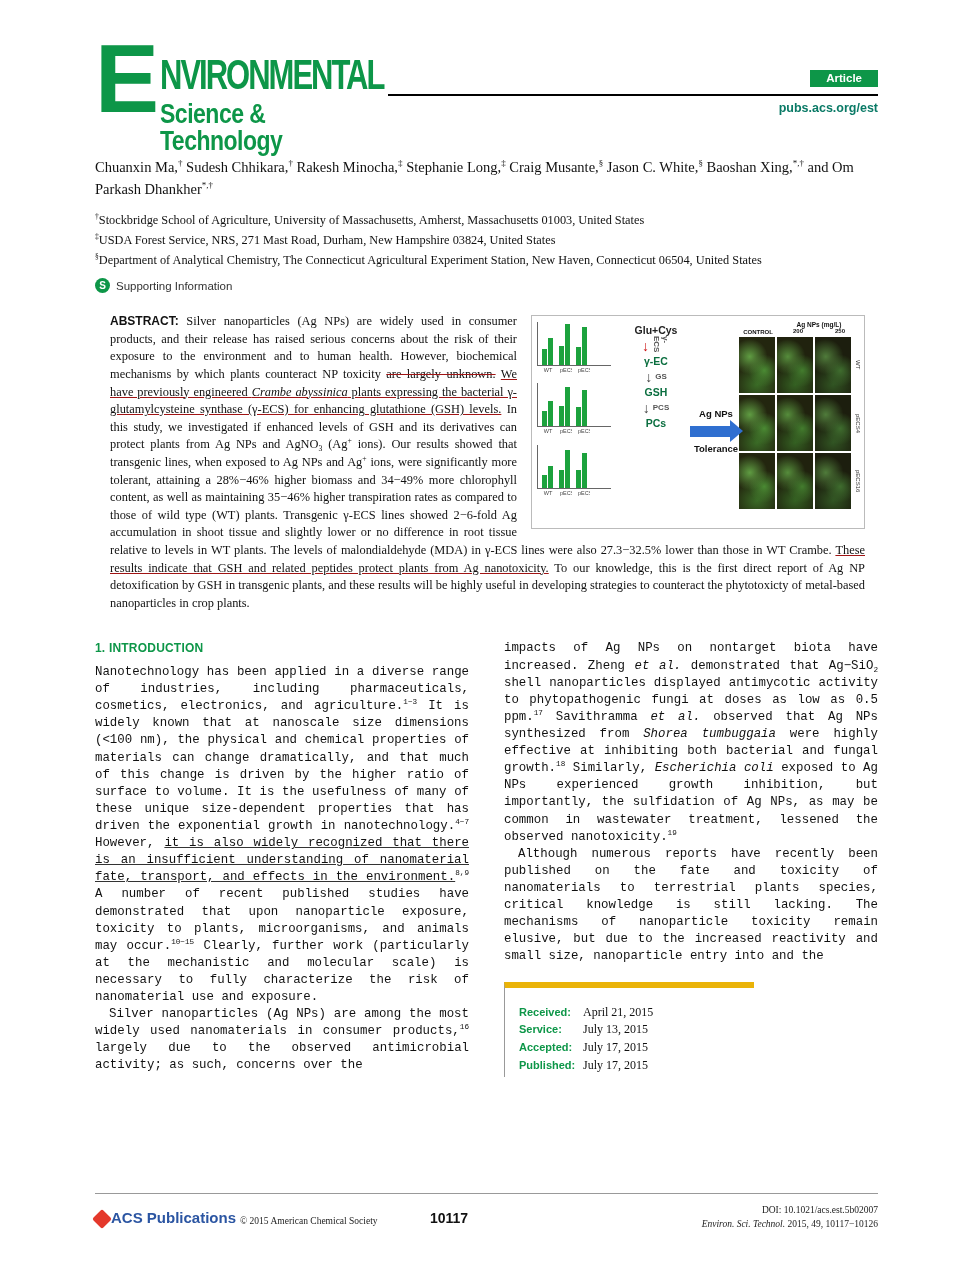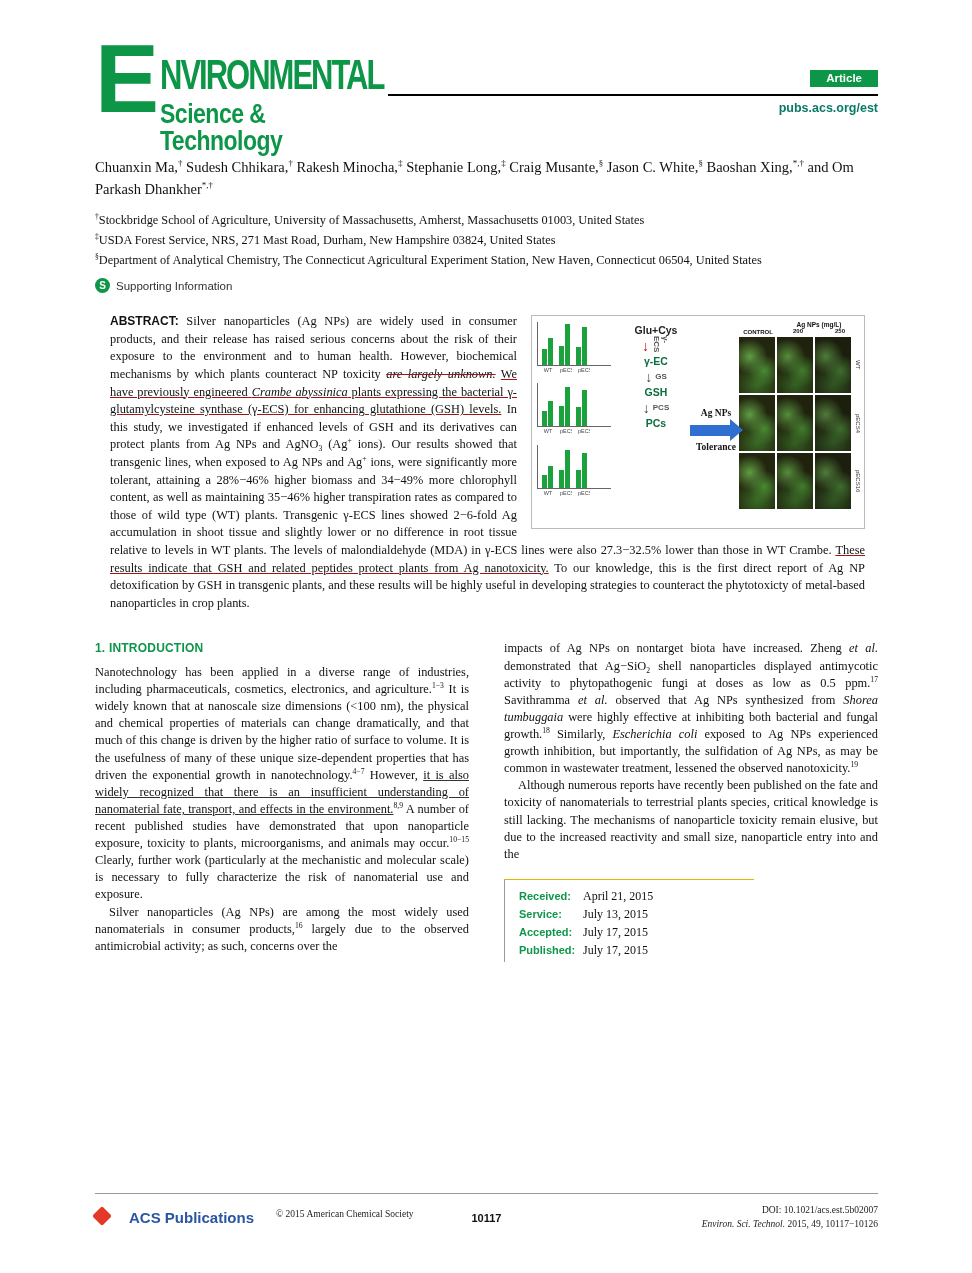--- a/index.html
+++ b/index.html
@@ -28,78 +28,78 @@
   .supporting-label{font-family:"Liberation Sans",sans-serif;font-size:11.5px;color:#333;text-decoration:none;cursor:pointer;}
 
   
   .abstract-wrap{margin:20px 13px 0 15px;}
   .abstract-text{font-size:12.4px;line-height:1.42;text-align:justify;margin:0;}
   .abs-label{font-family:"Liberation Sans",sans-serif;font-weight:bold;font-size:12px;}
   .i{font-style:italic}
   .sup{vertical-align:super;font-size:0.62em;line-height:0;}
   .sub{vertical-align:sub;font-size:0.62em;line-height:0;}
   .ru{text-decoration:underline;text-decoration-color:#a01414;}
-  .rs{text-decoration:line-through;text-decoration-color:#a01414;font-style:italic;}
+  .rs{text-decoration:line-through;text-decoration-color:#a01414;}
   .u{text-decoration:underline;text-decoration-color:#333;}
 
   
   .ga-figure{float:right;width:332px;height:212px;border:1px solid #bbb;margin:2px 0 6px 14px;position:relative;background:#fff;}
   .ga-charts{position:absolute;left:5px;top:6px;width:86px;display:flex;flex-direction:column;gap:9px;}
   .mc-plot{height:44px;width:74px;border-left:1px solid #666;border-bottom:1px solid #666;display:flex;align-items:flex-end;gap:6px;padding:0 4px;box-sizing:border-box;}
   .mc-group{display:flex;align-items:flex-end;gap:1px;height:100%;}
   .mc-bar{width:5px;background:#1ca23d;}
   .mc-labels{display:flex;gap:6px;padding-left:5px;}
   .mc-xlab{font:5.5px/1.5 "Liberation Sans",sans-serif;width:12px;text-align:center;color:#444;overflow:hidden;white-space:nowrap;}
   .ga-path{position:absolute;left:92px;top:8px;width:64px;display:flex;flex-direction:column;align-items:center;font-family:"Liberation Sans",sans-serif;}
   .pw-sub{font-weight:bold;font-size:10.5px;color:#222;}
   .pw-m{font-weight:bold;font-size:10.5px;color:#0a6e3f;}
   .pw-step{display:flex;align-items:center;gap:3px;height:19px;}
   .pw-arrow{font-size:14px;color:#444;line-height:1;}
   .red{color:#cc1111;}
   .pw-enz{font-size:8px;font-weight:bold;color:#555;}
   .vert{writing-mode:vertical-rl;}
-  .ga-arrow{position:absolute;left:148px;top:92px;width:72px;text-align:center;font-family:Liberation Serif, serif;z-index:2;}
+  .ga-arrow{position:absolute;left:148px;top:92px;width:72px;text-align:center;font-family:Liberation Sans, sans-serif;z-index:2;}
   .ga-arrow-top,.ga-arrow-bottom{font-size:9.5px;font-weight:bold;color:#111;}
   .arrow-shape{display:flex;align-items:center;justify-content:center;margin:1px 0;}
   .shaft{width:40px;height:11px;background:#2f6fd0;}
   .head{width:0;height:0;border-left:13px solid #2f6fd0;border-top:11px solid transparent;border-bottom:11px solid transparent;}
   .ga-photos{position:absolute;right:3px;top:5px;width:122px;}
   .ph-head{font-family:"Liberation Sans",sans-serif;display:flex;}
   .ph-control{width:38px;font-size:6px;font-weight:bold;text-align:center;padding-top:8px;}
   .ph-treat{flex:1;text-align:center;}
   .ph-treat-title{font-size:6.5px;font-weight:bold;}
   .ph-doses{display:flex;justify-content:space-around;font-size:6px;font-weight:bold;}
   .ph-grid{margin-top:2px;display:grid;grid-template-columns:36px 36px 36px 9px;grid-auto-rows:56px;gap:2px;}
   .ph-tile{background:#23260f;background-image:radial-gradient(ellipse 70% 45% at 30% 35%,#5f9c42,transparent 70%),radial-gradient(ellipse 60% 40% at 70% 60%,#4a8a33,transparent 72%),radial-gradient(ellipse 90% 50% at 50% 85%,#3a6b26,transparent 75%);}
   .ph-grid .ph-tile:nth-child(4n+2){filter:brightness(0.9);}
   .ph-grid .ph-tile:nth-child(4n+3){filter:brightness(0.8) saturate(0.9);}
   .ph-rowlab{writing-mode:vertical-rl;font:6px/1 "Liberation Sans",sans-serif;color:#333;display:flex;align-items:center;justify-content:center;}
 
   
   .columns{display:flex;gap:35px;margin-top:28px;}
   .col{flex:1;font-size:12.4px;line-height:1.38;text-align:justify;}
   .section-heading{font-family:"Liberation Sans",sans-serif;font-weight:bold;font-size:12px;color:#0d9648;margin:0 0 7px;letter-spacing:0.2px;}
-  .para{margin:0;}
+  .para{margin:0;font-family:Liberation Mono, monospace;}
   .indent{text-indent:14px;}
 
   
-  .dates-box{margin-top:16px;border-top:1px solid #eab308;border-left:1px solid #999;padding:8px 0 2px 14px;width:250px;box-sizing:border-box;}
+  .dates-box{margin-top:16px;border-top:6px solid #eab308;border-left:1px solid #999;padding:16px 0 2px 14px;width:250px;box-sizing:border-box;}
   .date-row{line-height:1.45;}
   .date-label{display:inline-block;width:64px;font:bold 11px "Liberation Sans",sans-serif;color:#0d9648;}
   .date-value{font-size:12px;}
 
   
   .footer{position:absolute;left:95px;right:94px;bottom:42px;background:#fff;}
   .footer-rule{border-top:1px solid #999;margin-bottom:10px;}
   .footer-row{display:flex;align-items:center;}
-  .footer-left{display:flex;align-items:flex-start;gap:20px;width:335px;}
+  .footer-left{display:flex;align-items:flex-end;gap:2px;width:335px;}
   .acs-mark{width:14px;height:14px;background:#e4382b;transform:rotate(45deg);display:inline-block;border-radius:2px;flex:0 0 auto;}
   .acs-word{font-family:"Liberation Sans",sans-serif;font-weight:bold;font-size:15px;color:#2b55a2;text-decoration:none;cursor:pointer;white-space:nowrap;}
   .copyright{font-size:9.5px;color:#222;margin-left:2px;white-space:nowrap;}
-  .footer-page{flex:1;text-align:center;font-family:"Liberation Sans",sans-serif;font-weight:bold;font-size:11px;}
+  .footer-page{flex:1;font-family:"Liberation Sans",sans-serif;font-weight:bold;font-size:14px;}
   .footer-right{width:335px;text-align:right;font-size:9.5px;line-height:1.4;color:#222;}
 </style>
 </head>
 <body>
 
 <div class="content">
 
   <header class="masthead">
     <div class="logo">
       <span class="logo-e">E</span>

